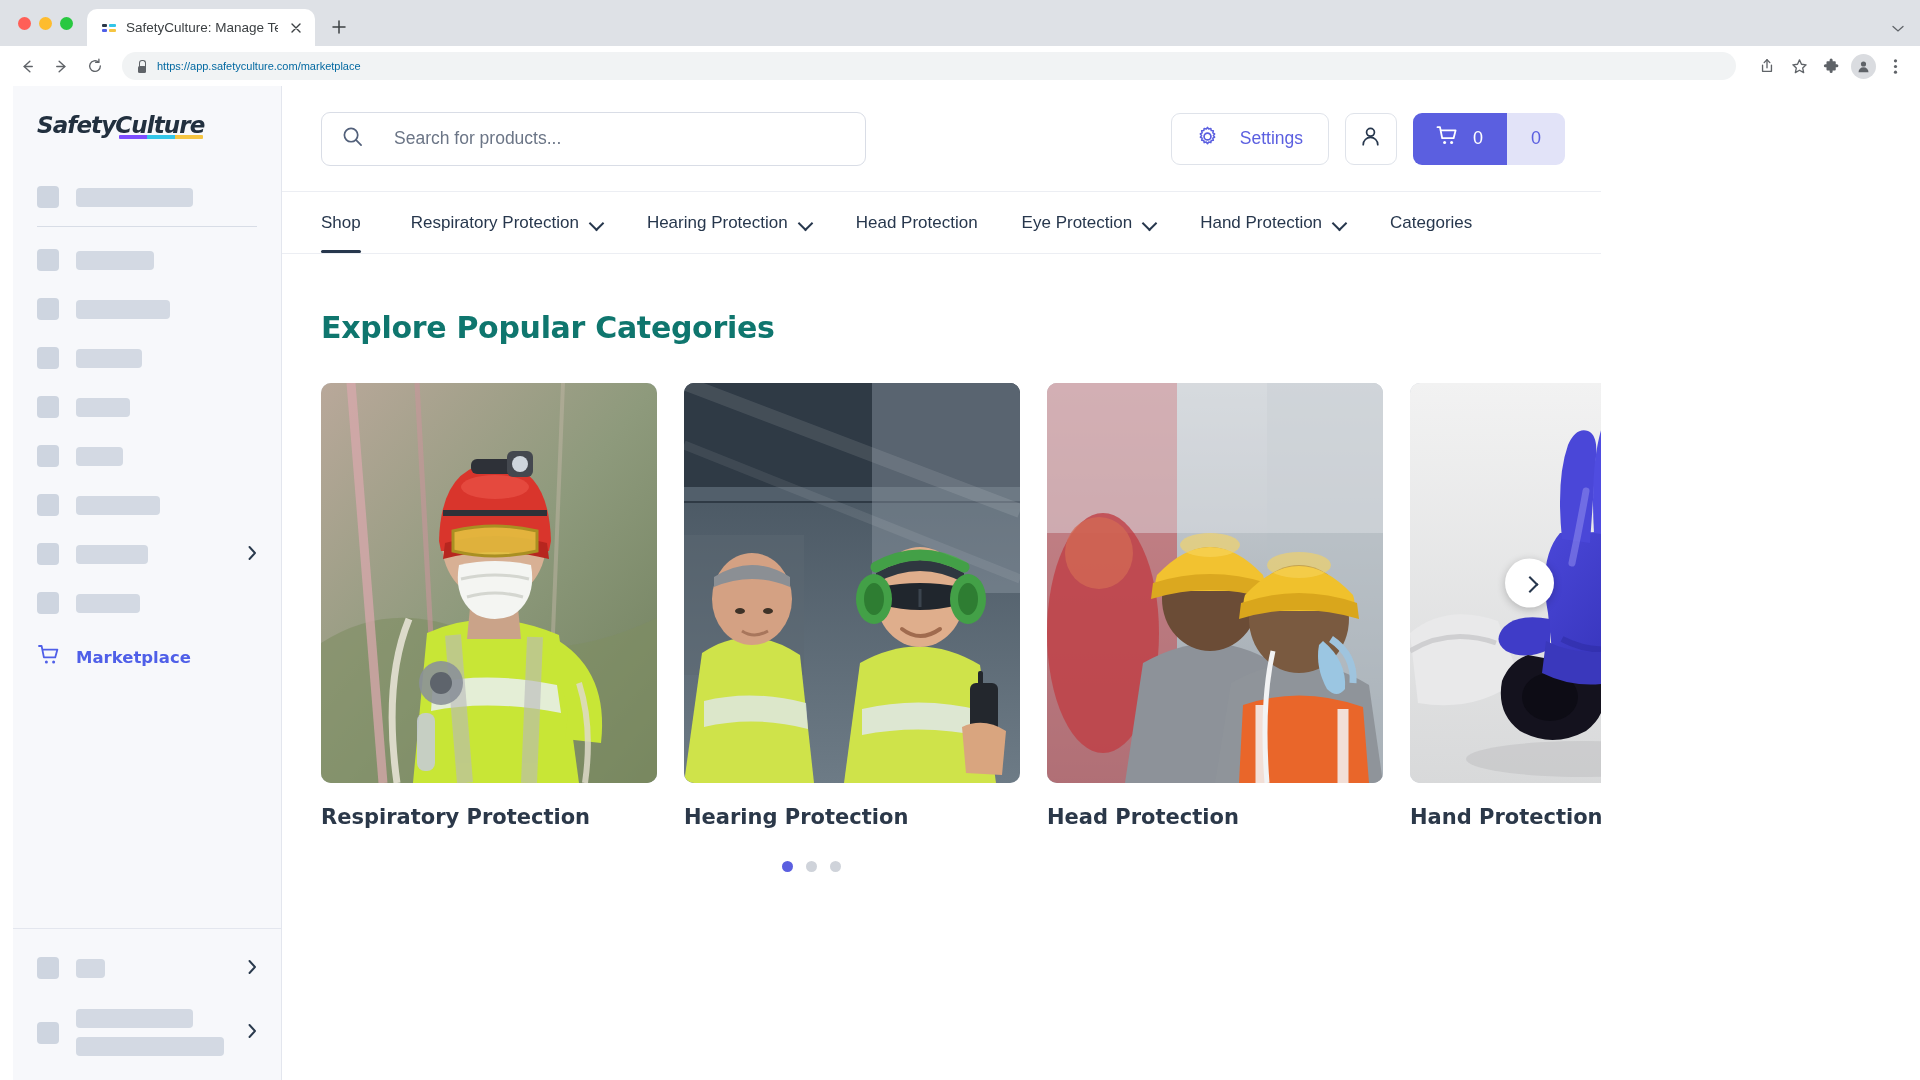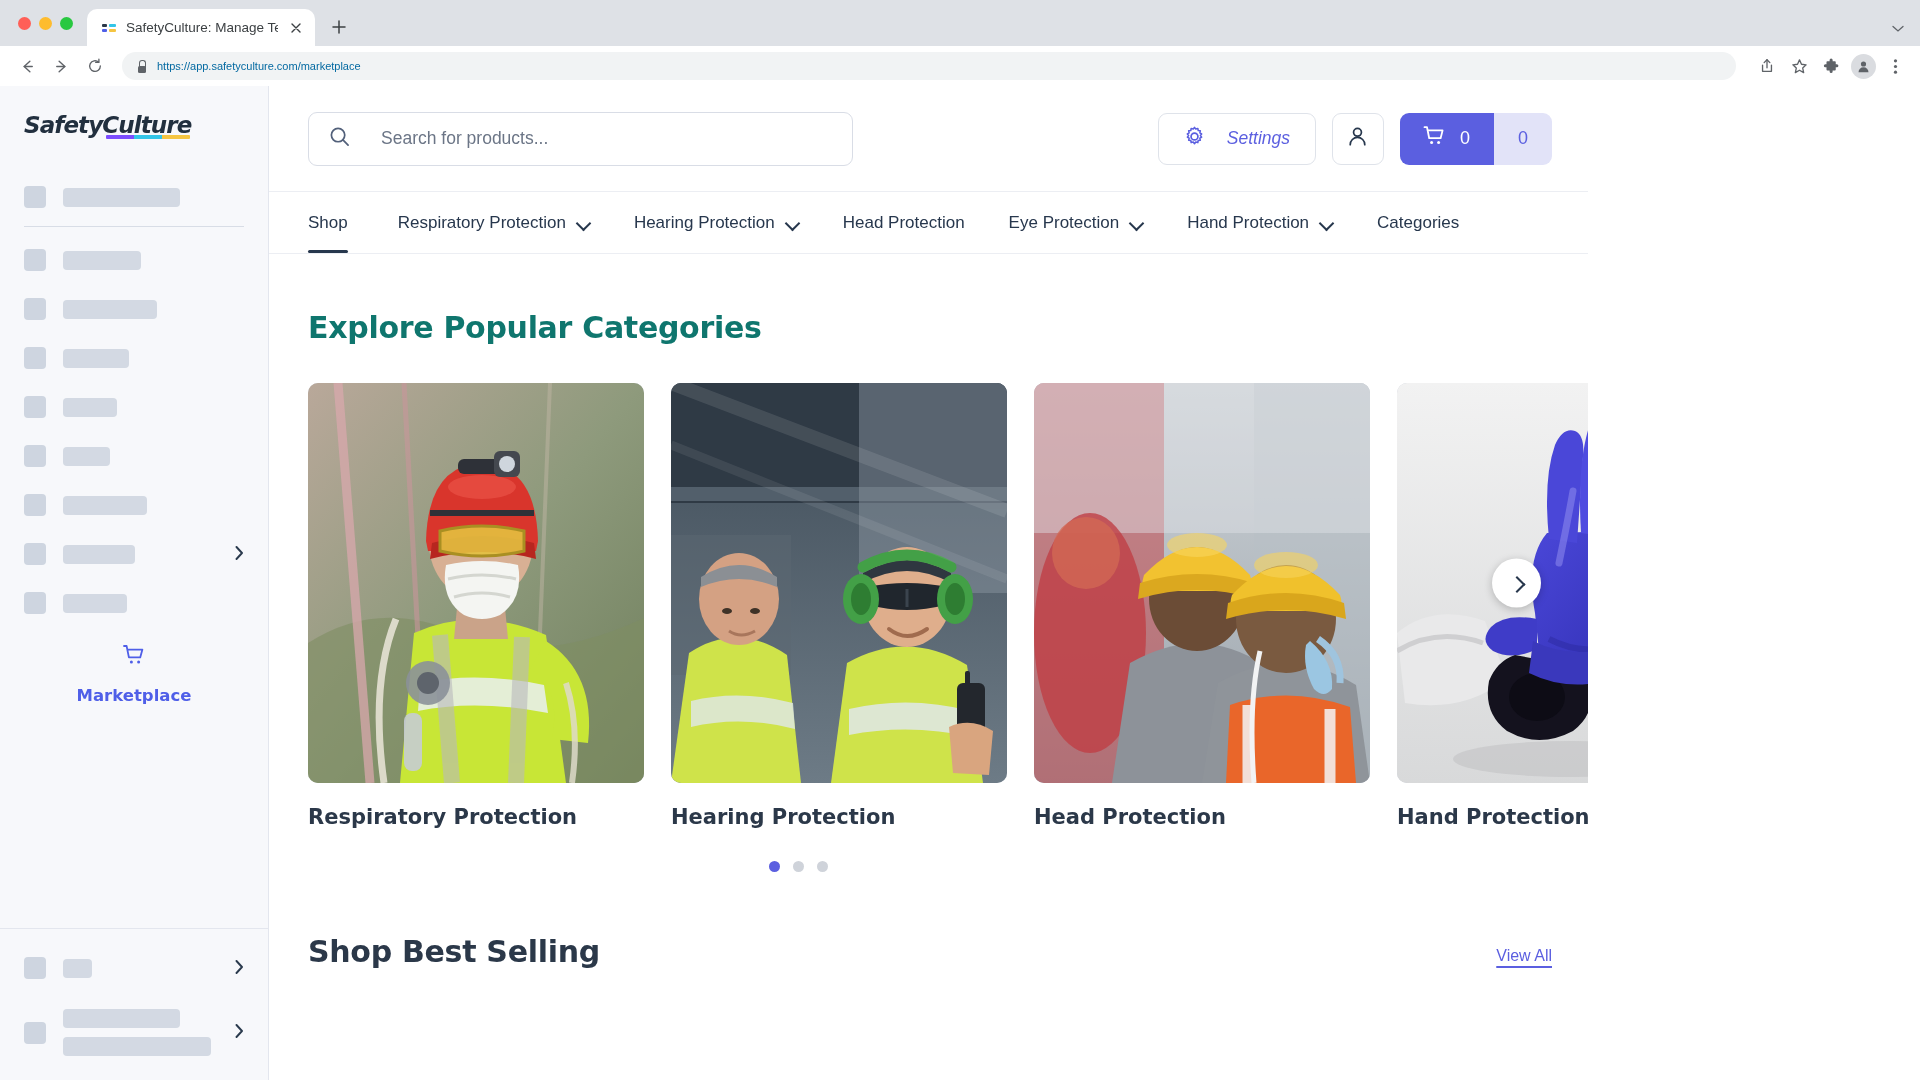--- a/index.html
+++ b/index.html
@@ -87,21 +87,21 @@
   .tb-icon {
     width: 26px; height: 26px; display: flex; align-items: center;
     justify-content: center; color: #5f6368;
   }
   .avatar-chip {
     width: 25px; height: 25px; border-radius: 50%; background: #dadce0;
     display: flex; align-items: center; justify-content: center;
   }
 
   
-  .app { display: flex; width: 1588px; height: 994px; }
+  .app { display: flex; width: 1588px; height: 994px; margin-left: 13px; }
 
   
   .sidebar {
     width: 269px; flex: 0 0 269px; background: #f7f8fb;
     border-right: 1px solid #e3e6ee;
     display: flex; flex-direction: column;
     position: relative;
   }
   .sb-logo { padding: 26px 0 0 24px; height: 86px; }
   .logo-wrap { display: inline-block; position: relative; }
@@ -120,21 +120,21 @@
   .sk-sq { width: 22px; height: 22px; border-radius: 4px; background: #ced5e0; flex:0 0 22px;}
   .sk-bar { height: 19px; border-radius: 4px; background: #d3d9e3; }
   .sk-chev { margin-left: auto; color: #2a3a4d; font-size: 16px; font-weight: 600; line-height: 1;}
   .sb-divider { height: 1px; background: #d8dde6; margin: 18px 24px 0 24px; }
 
   .sb-top { padding-top: 14px; }
   .sb-mid { padding-top: 22px; display: flex; flex-direction: column; gap: 27px; }
 
   .sb-market {
     display: flex; align-items: center; gap: 15px;
-    padding: 0 24px; margin-top: 29px; flex-direction: column;
+    padding: 0 24px; margin-top: 29px;
   }
   .sb-market-label {
     font-size: 16.5px; font-weight: 700; color: #4f5fe8;
     font-family: "DejaVu Sans", sans-serif;
   }
   .sb-bottom {
     margin-top: auto; border-top: 1px solid #e3e6ee;
     padding: 28px 0 24px 0; display: flex; flex-direction: column; gap: 30px;
   }
   .sk-stack { display: flex; flex-direction: column; gap: 9px; }
@@ -151,21 +151,20 @@
     display: flex; align-items: center; gap: 31px; padding: 0 20px;
     background: #fff;
   }
   .search-ph { font-size: 17.5px; color: #6b7586; }
 
   .hdr-right { margin-left: auto; display: flex; align-items: center; gap: 16px; }
   .btn-settings {
     height: 52px; border: 1px solid #dfe3ea; border-radius: 9px;
     display: flex; align-items: center; gap: 22px; padding: 0 25px;
     background: #fff;
-    font-style: italic;
   }
   .btn-settings span { font-size: 17.5px; color: #5b5fe0; }
   .btn-account {
     width: 52px; height: 52px; border: 1px solid #dfe3ea; border-radius: 9px;
     display: flex; align-items: center; justify-content: center; background: #fff;
   }
   .cart-group { display: flex; height: 52px; border-radius: 9px; overflow: hidden; }
   .cart-main {
     background: #5b5fe0; display: flex; align-items: center; gap: 14px;
     padding: 0 24px 0 22px;
@@ -756,20 +755,16 @@
           <span class="chev-r"></span>
         </div>
       </div>
 
       <div class="dots">
         <span class="dot-i active"></span>
         <span class="dot-i"></span>
         <span class="dot-i"></span>
       </div>
 
-      <div class="bestsell-row">
-        <h2 class="bs-title">Shop Best Selling</h2>
-        <a class="view-all">View All</a>
-      </div>
     </div>
 
   </main>
 </div>
 
 </body></html>

